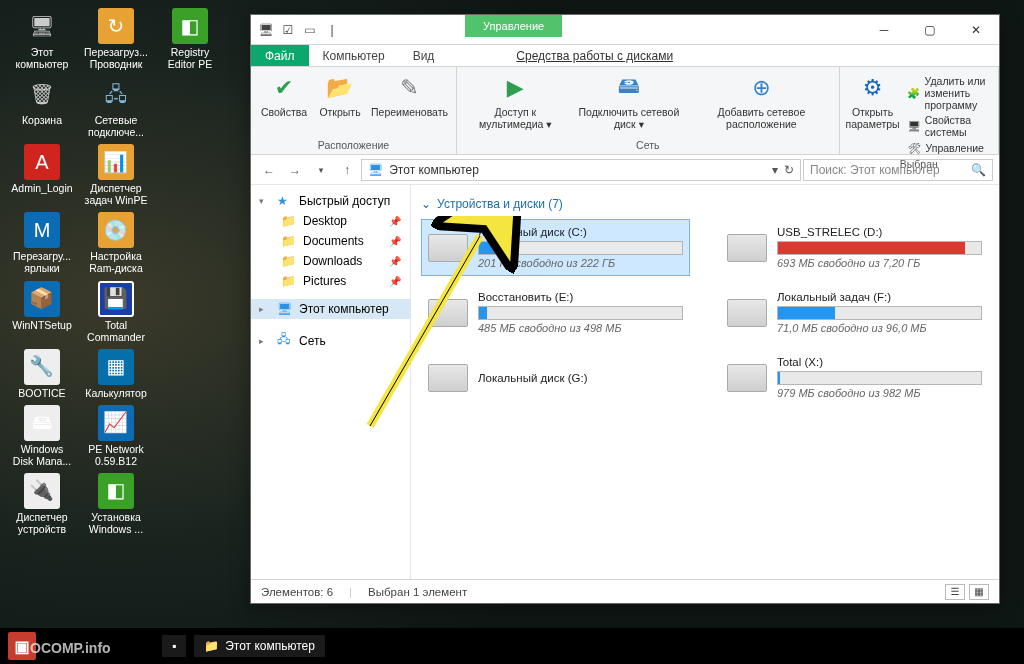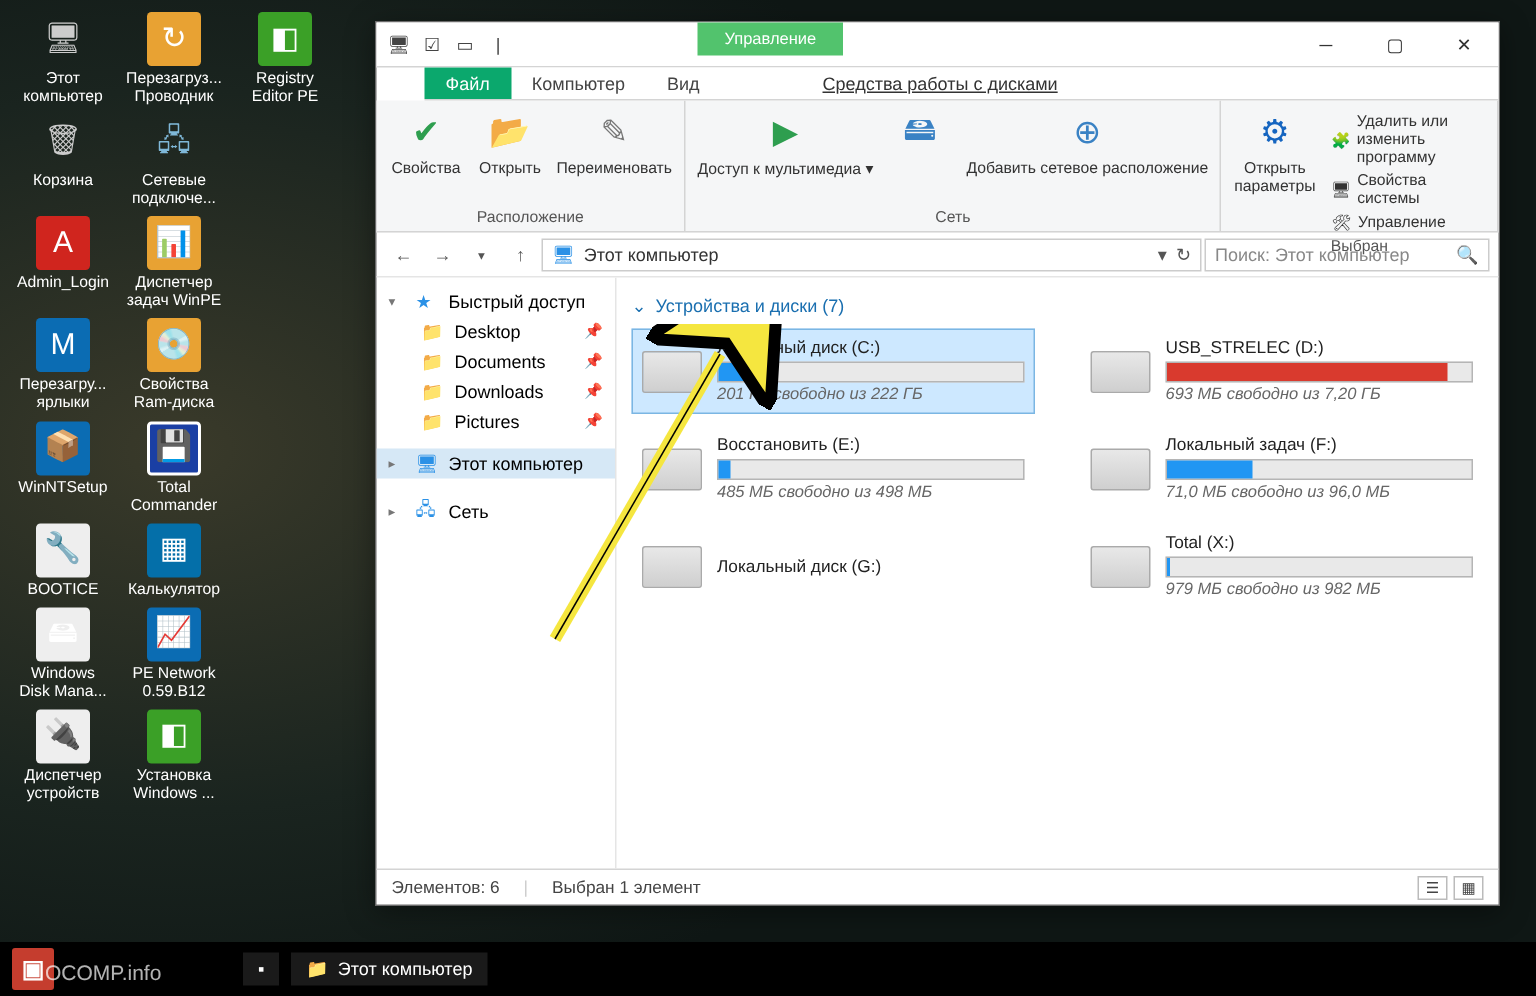--- a/index.html
+++ b/index.html
@@ -10,21 +10,21 @@
 .dicon .ibox { width:36px; height:36px; margin-bottom:2px; border-radius:3px; display:flex; align-items:center; justify-content:center; font-size:20px; }
 .i-pc{background:none;color:#ccc;} .i-yel{background:#e8a233;} .i-grn{background:#3ba027;} .i-bin{color:#ccc;} .i-net{color:#7fb8d8;} .i-aa{background:#d0251e;color:#fff;} .i-tc{background:#1a3fa4;border:2px solid #fff;color:#fff;} .i-m{background:#0b6cb3;color:#fff;border-radius:50%;} .i-dk{background:#0b6cb3;} .i-cl{background:#046fa9;color:#fff;} .i-wh{background:#eee;}
 .explorer { position:absolute; top:14px; left:250px; width:750px; height:590px; background:#fff; border:1px solid #6a6a6a; box-shadow:0 4px 18px rgba(0,0,0,.4); display:flex; flex-direction:column; }
 .titlebar { height:30px; display:flex; align-items:center; background:#fff; border-bottom:1px solid #d4d4d4; font-size:12px; }
 .qat { display:flex; align-items:center; padding:0 6px; gap:4px; }
 .qat span { width:18px; height:18px; display:inline-flex; align-items:center; justify-content:center; font-size:12px; color:#444; }
 .titl { margin-left:8px; color:#333; }
 .winctl { margin-left:auto; display:flex; }
 .winctl div { width:46px; height:30px; display:flex; align-items:center; justify-content:center; color:#333; cursor:pointer; }
 .manage-tab { position:absolute; top:0; left:214px; height:22px; padding:0 18px; background:#52c36d; color:#fff; font-size:11px; line-height:22px; }
-.ribbon-tabs { height:22px; display:flex; background:#fff; border-bottom:1px solid #d4d4d4; font-size:12px; position:relative;margin-left:32px; }
+.ribbon-tabs { height:22px; display:flex; background:#fff; border-bottom:1px solid #d4d4d4; font-size:12px; position:relative; }
 .ribbon-tabs .tab { padding:0 14px; line-height:22px; color:#444; cursor:pointer; }
 .ribbon-tabs .tab.file { background:#0ba86d; color:#fff; }
 .ribbon-tabs .tab.sub { color:#333;text-decoration:underline; }
 .ribbon { height:88px; background:#f5f6f7; border-bottom:1px solid #d4d4d4; display:flex; }
 .group { border-right:1px solid #d4d4d4; padding:4px 8px 0; display:flex; flex-direction:column; align-items:center; }
 .gitems { display:flex; gap:6px; flex:1; }
 .gitem { display:flex; flex-direction:column; align-items:center; font-size:10.5px; color:#333; min-width:50px; text-align:center; cursor:pointer; }
 .gitem .ic { width:34px; height:34px; display:flex; align-items:center; justify-content:center; font-size:22px; margin-bottom:1px; }
 .glabel { font-size:10.5px; color:#555; padding:2px 0 3px; }
 .glist { display:flex; flex-direction:column; font-size:10.5px; color:#333; gap:1px; padding-top:3px; }
@@ -53,21 +53,21 @@
 .drive .bar { width:100%; height:14px; border:1px solid #b5b5b5; margin:3px 0 2px; background:#e9e9e9; position:relative; }
 .drive .bar .fill { height:100%; background:#2196f3; }
 .drive .bar .fill.red { background:#d93a2e; }
 .drive .dfree { color:#666; font-size:11px;font-style:italic; }
 .status { height:24px; border-top:1px solid #d4d4d4; display:flex; align-items:center; font-size:11.5px; color:#444; padding:0 10px; gap:16px; }
 .status .vbtn { margin-left:auto; display:flex; gap:4px; } .status .vbtn span{width:20px;height:16px;border:1px solid #bbb;display:flex;align-items:center;justify-content:center;font-size:10px;cursor:pointer;}
 .arrow { position:absolute; top:216px; left:350px; width:180px; height:220px; pointer-events:none; }
 .taskbar { position:absolute; bottom:0; left:0; right:0; height:36px; background:#000; display:flex; align-items:center; padding:0 8px; gap:8px; }
 .taskbar .start{width:28px;height:28px;background:#c53d2e;color:#fff;display:flex;align-items:center;justify-content:center;font-weight:bold;border-radius:2px;cursor:pointer;}
 .taskbar .tlabel{color:#fff;font-size:12px;display:flex;align-items:center;gap:6px;padding:4px 10px;background:#1a1a1a;cursor:pointer;}
-.taskbar .watermark{position:absolute;left:30px;bottom:8px;color:rgba(255,255,255,.7);font-size:14px;font-weight:normal;pointer-events:none;}
+.taskbar .watermark{position:absolute;left:30px;bottom:8px;color:rgba(255,255,255,.7);font-size:14px;font-weight:bold;pointer-events:none;}
 </style>
 </head>
 <body>
 
 <div class="desktop">
   <div class="icons" id="dicons">
       <div class="dicon">
         <div class="ibox i-pc">🖥</div>
         <span>Этот компьютер</span>
       </div>
@@ -96,21 +96,21 @@
         <div class="ibox i-yel">📊</div>
         <span>Диспетчер задач WinPE</span>
       </div>
       <div class="dicon" style="visibility: hidden;"></div>
       <div class="dicon">
         <div class="ibox i-m">M</div>
         <span>Перезагру... ярлыки</span>
       </div>
       <div class="dicon">
         <div class="ibox i-yel">💿</div>
-        <span>Свойства Ram-диска</span>
+        <span>Настройка Ram-диска</span>
       </div>
       <div class="dicon" style="visibility: hidden;"></div>
       <div class="dicon">
         <div class="ibox i-dk">📦</div>
         <span>WinNTSetup</span>
       </div>
       <div class="dicon">
         <div class="ibox i-tc">💾</div>
         <span>Total Commander</span>
       </div>
@@ -186,20 +186,21 @@
         <div class="glabel">Расположение</div>
       </div>
       <div class="group">
         <div class="gitems">
           <div class="gitem">
               <div class="ic" style="color:#2e9e4f">▶</div>
               <span>Доступ к мультимедиа ▾</span>
             </div>
           <div class="gitem">
               <div class="ic" style="color:#3a82c4">🖴</div>
+              <span>Подключить сетевой диск ▾</span>
             </div>
           <div class="gitem">
               <div class="ic" style="color:#3a82c4">⊕</div>
               <span>Добавить сетевое расположение</span>
             </div>
         </div>
         <div class="glabel">Сеть</div>
       </div>
       <div class="group" style="flex:1">
         <div style="display:flex;gap:8px;flex:1">

